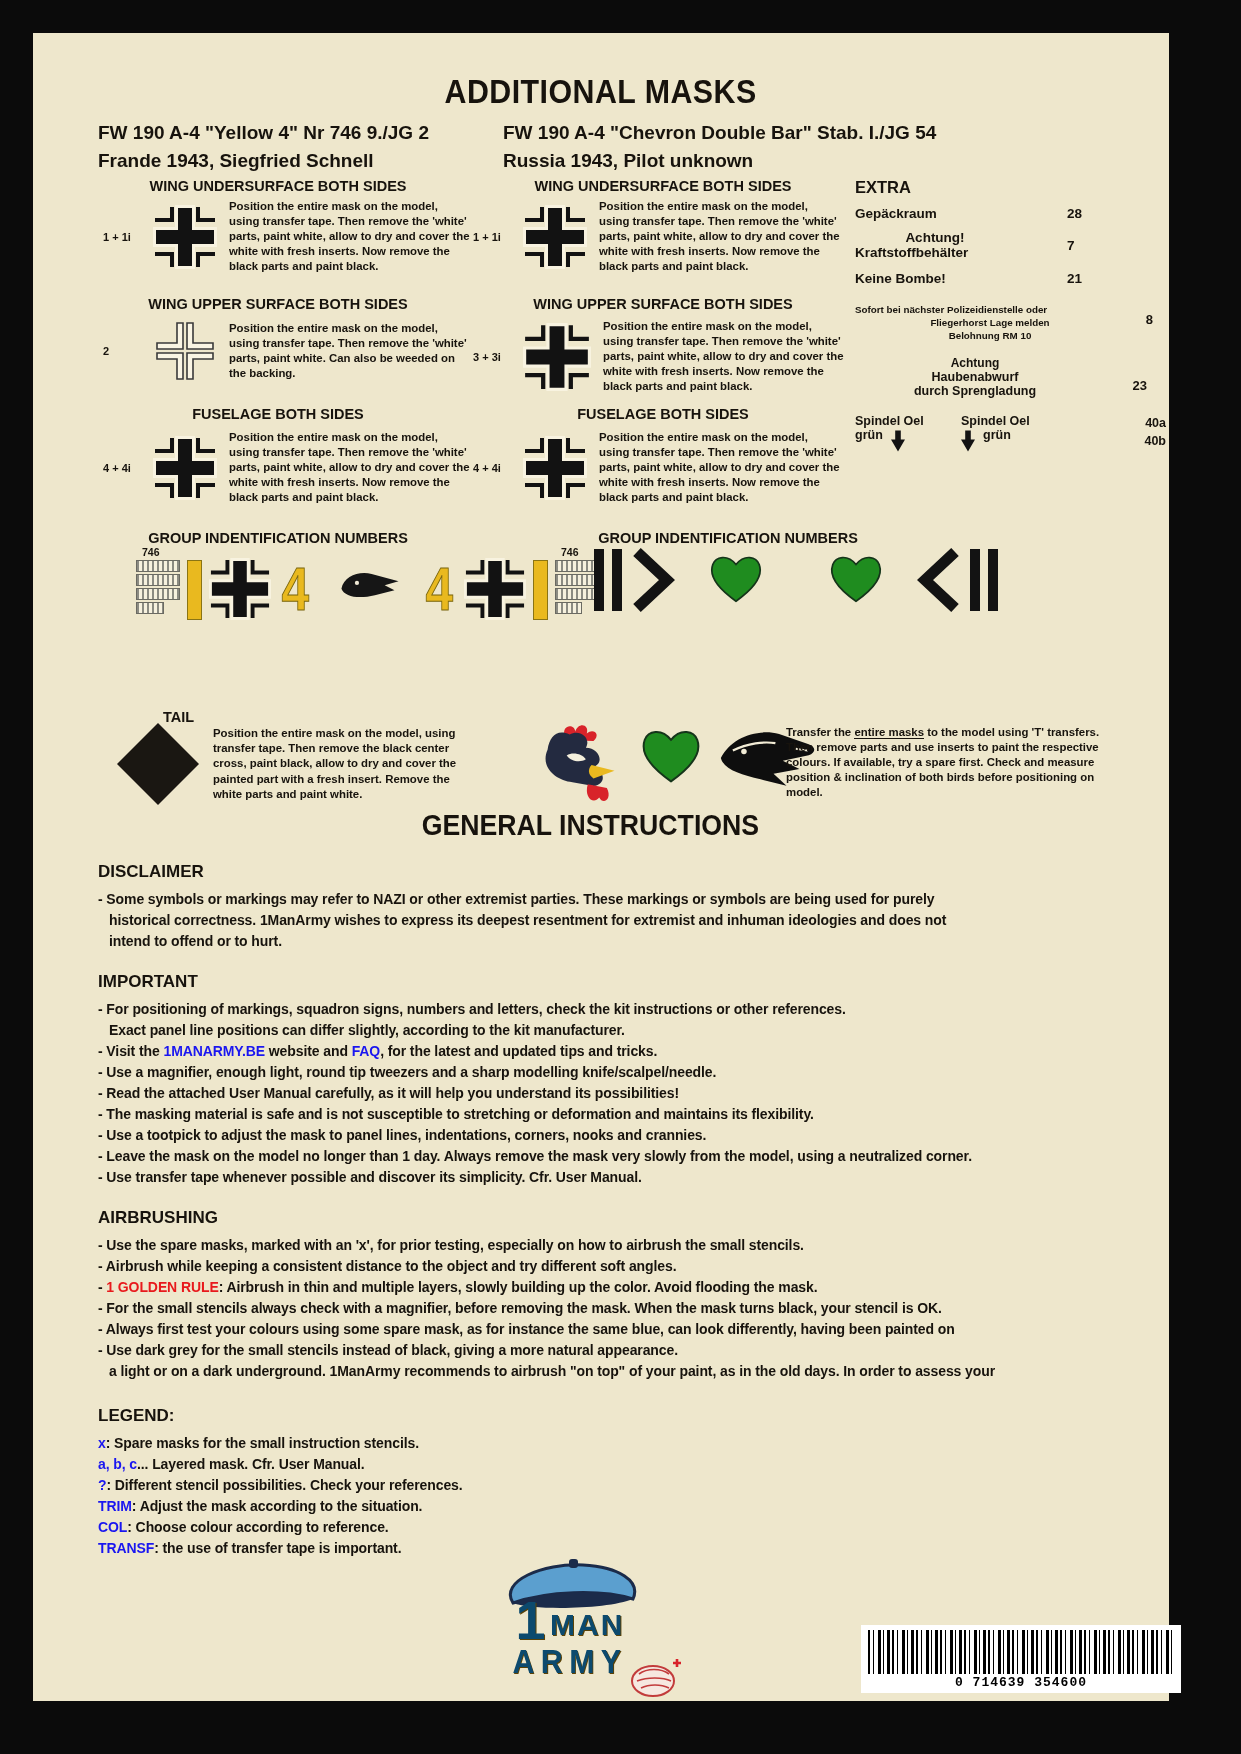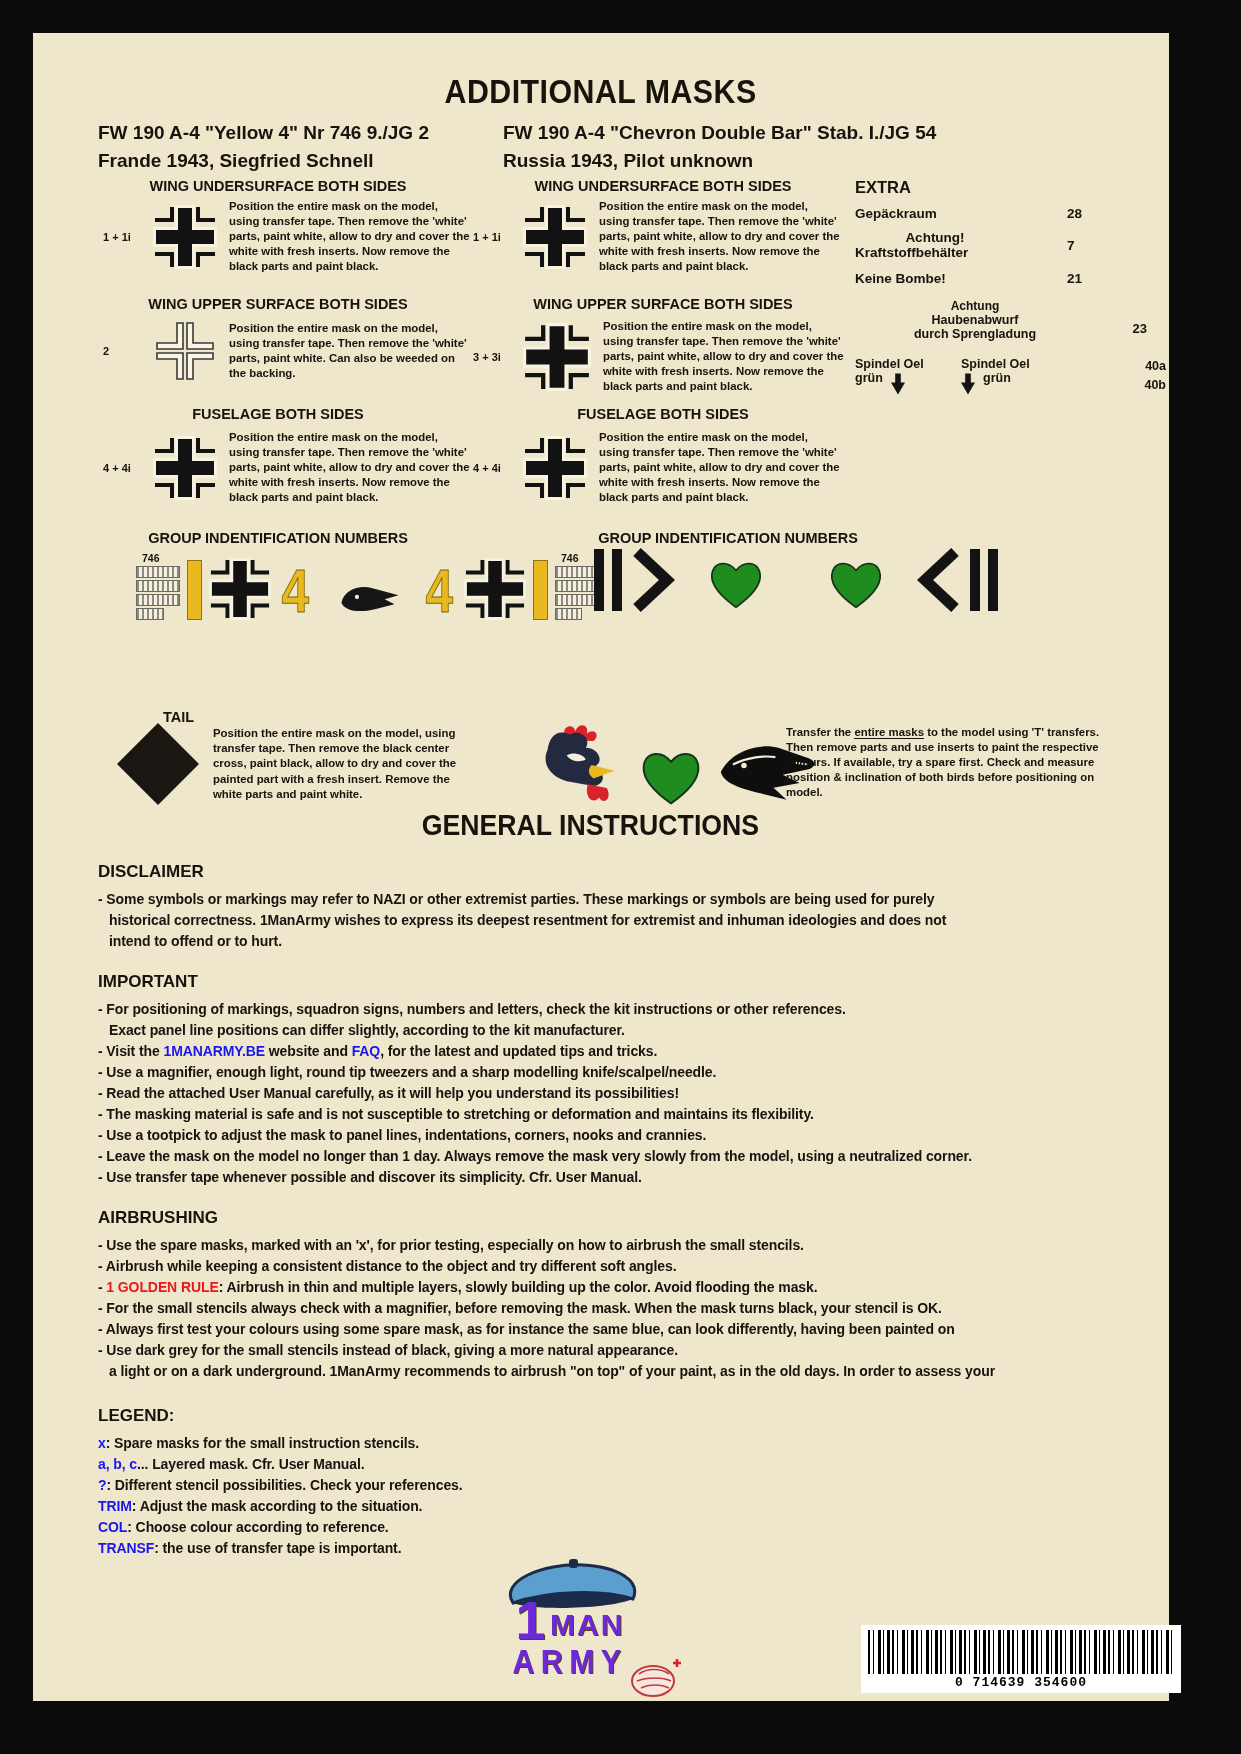--- a/index.html
+++ b/index.html
@@ -8,21 +8,21 @@
   .sheet{position:absolute;left:33px;top:33px;width:1136px;height:1668px;background:#eee7cc;}
   .cond{display:inline-block;transform:scaleX(.92);transform-origin:center;}
   .big-title{position:absolute;top:40px;left:0;width:100%;text-align:center;
              font-size:33px;font-weight:800;letter-spacing:.5px;}
   .colhead{position:absolute;top:86px;font-size:19px;font-weight:800;line-height:1.45;white-space:nowrap;}
   .sec-title{position:absolute;font-size:14.5px;font-weight:800;text-align:center;white-space:nowrap;}
   .mrow{position:absolute;display:flex;align-items:center;}
   .mlabel{width:50px;font-size:11px;font-weight:800;text-align:left;flex:none;}
   .ic{flex:none;}
   .mtext{font-size:11.4px;font-weight:700;line-height:1.32;width:242px;margin-left:12px;}
-  .grow{position:absolute;display:flex;align-items:flex-end;}
+  .grow{position:absolute;display:flex;align-items:flex-start;}
   .stencil-wrap{display:flex;flex-direction:column;}
   .s746{font-size:10.5px;font-weight:700;margin:0 0 2px 6px;}
   .stencil{width:44px;display:flex;flex-direction:column;gap:2px;}
   .stencil i{display:block;height:10px;border:1px solid #6a6a62;
              background:repeating-linear-gradient(90deg,#8b8b82 0 2px,#f6f1de 2px 5px);}
   .stencil i.short{width:58%;}
   .ybar{width:13px;height:58px;background:#e9b91f;border:1px solid #8a7414;flex:none;}
   .y4{font-size:62px;font-weight:800;color:#e9b91f;line-height:58px;transform:scaleX(.8);
       -webkit-text-stroke:1px #7a660f;flex:none;}
   .tail-title{position:absolute;font-size:14.5px;font-weight:800;}
@@ -51,21 +51,21 @@
   .instr{position:absolute;left:65px;top:776px;width:1055px;}
   .gi-title{text-align:center;font-size:29px;font-weight:800;margin:0 0 20px -70px;}
   .sec-head{font-size:17px;font-weight:800;margin:20px 0 7px 0;}
   .iline{font-size:14px;font-weight:700;line-height:21px;letter-spacing:-.1px;}
   .cont{padding-left:11px;}
   .blue{color:#1a16f0;text-align:center;}
   .redtxt{color:#e8191c;}
   
   .logo{position:absolute;left:452px;top:1526px;width:190px;height:140px;}
   .logo .beret{position:absolute;left:6px;top:0;}
-  .logo .ltext{position:absolute;left:0;top:36px;width:170px;text-align:center;color:#6d28d9;
+  .logo .ltext{position:absolute;left:0;top:36px;width:170px;text-align:center;color:#0c4a6e;
                text-shadow:1px 1px 0 #5a4206;font-weight:800;line-height:.95;}
   .logo .l1{font-size:54px;vertical-align:-4px;}
   .logo .lman{font-size:30px;letter-spacing:2px;}
   .logo .larmy{font-size:33px;letter-spacing:7px;display:block;transform:scaleX(.92);}
   .logo .brain{position:absolute;right:-8px;bottom:-2px;}
   .barcode{position:absolute;left:828px;top:1592px;width:306px;background:#fff;padding:5px 7px 3px 7px;}
   .bars{height:44px;background:repeating-linear-gradient(90deg,#000 0 2px,#fff 2px 5px,#000 5px 6px,#fff 6px 10px,#000 10px 13px,#fff 13px 15px,#000 15px 16px,#fff 16px 19px,#000 19px 22px,#fff 22px 24px);}
   .bdigits{font-family:"Liberation Mono",monospace;font-size:13px;font-weight:700;letter-spacing:1px;
            color:#000;text-align:center;margin-top:1px;}
 </style>
@@ -278,20 +278,26 @@
     <div class="xrow" style="margin-top:9px">
       <span class="xlab">
         <span class="c" style="display:block">Achtung!</span>
         <span style="display:block">Kraftstoffbehälter</span>
       </span>
       <span class="xnum">7</span>
     </div>
     <div class="xrow" style="margin-top:11px">
       <span class="xlab">Keine Bombe!</span>
       <span class="xnum">21</span>
+    </div>
+    <div class="xsmall" style="margin-top:17px">
+      <div>Sofort bei nächster Polizeidienstelle oder</div>
+      <div class="c">Fliegerhorst Lage melden</div>
+      <div class="c">Belohnung RM 10</div>
+      <span class="xnum8">8</span>
     </div>
     <div class="xachtung" style="margin-top:13px">
       <div class="a1">Achtung</div>
       <div class="a2">Haubenabwurf</div>
       <div class="a3">durch Sprengladung</div>
       <span class="xnum23">23</span>
     </div>
     <div class="spindel" style="margin-top:16px">
       <div class="sg">
         <div>Spindel Oel</div>

